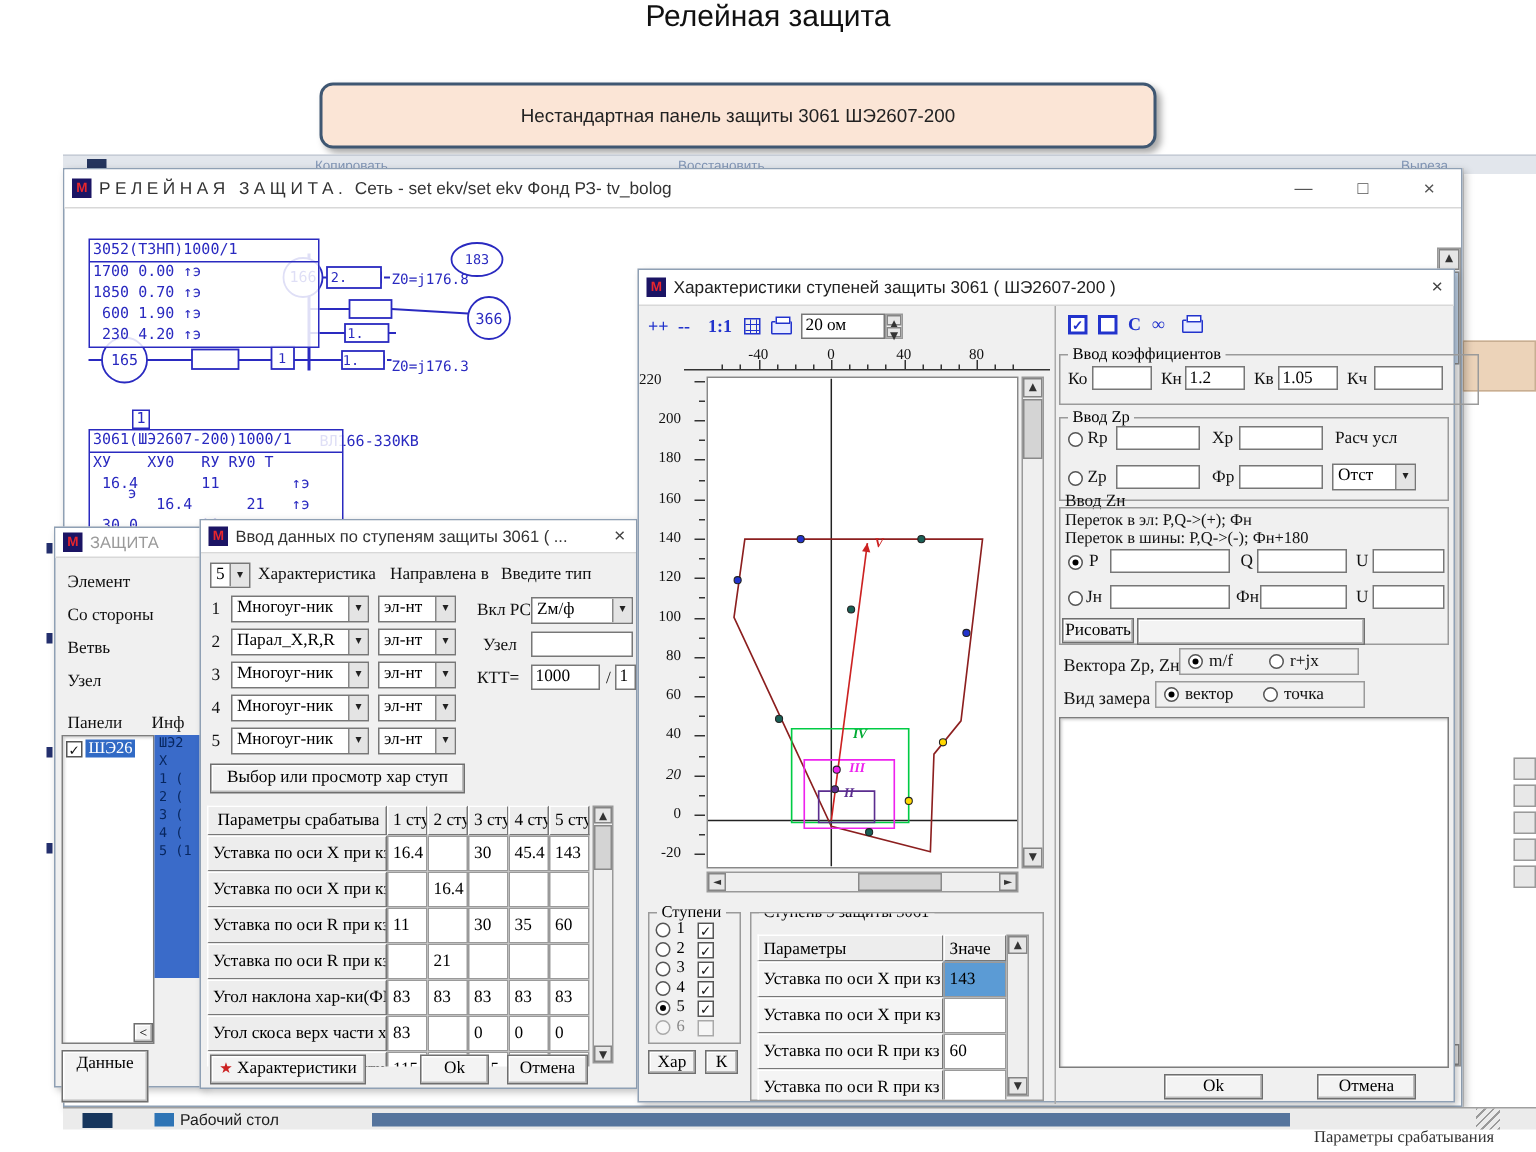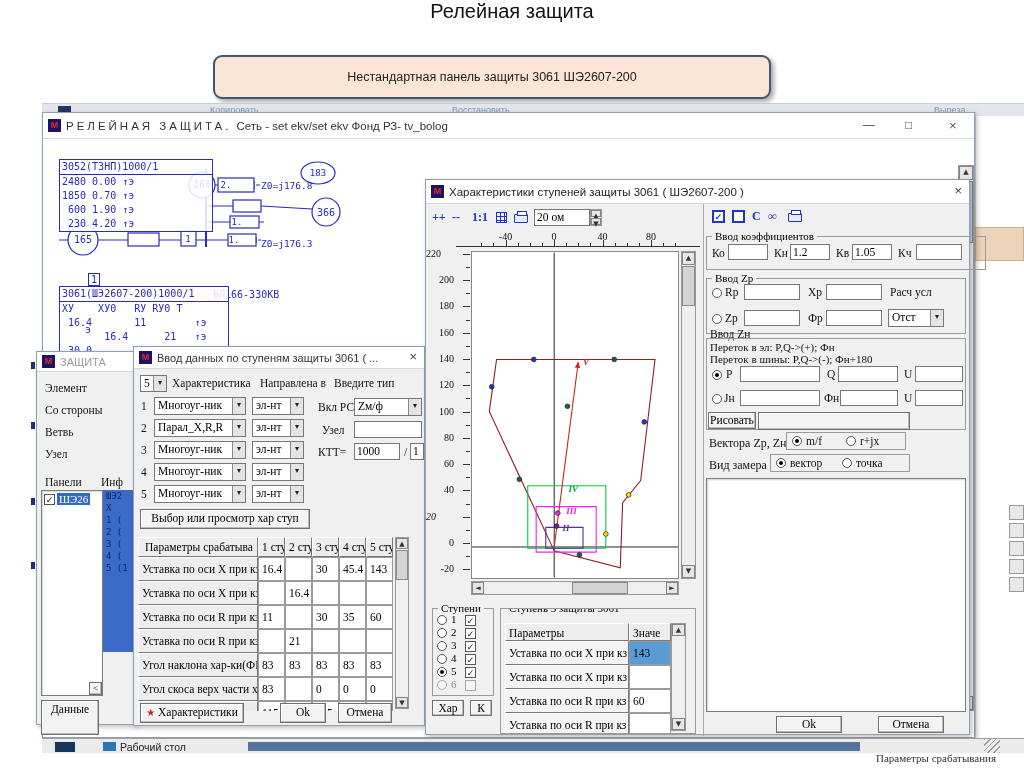--- a/index.html
+++ b/index.html
@@ -111,21 +111,21 @@
     </g>
     <g fill="#2a2ac0" font-family="DejaVu Sans Mono,monospace" font-size="9.5" text-anchor="start">
       <text x="218" y="30">Z0=j176.8</text>
       <text x="218" y="88">Z0=j176.3</text>
     </g>
   </svg>
 
   <div class="a mono blue" style="left:16px;top:46px;width:154px;border:1px solid #2a2ac0;font-size:10px;background:rgba(255,255,255,.85)">
     <div class="drow" style="border-bottom:1px solid #2a2ac0">3052(ТЗНП)1000/1</div>
     <div id="diag1-rows">
-        <div class="drow">2480 0.00 ↑э</div>
+        <div class="drow">1700 0.00 ↑э</div>
         <div class="drow">1850 0.70 ↑э</div>
         <div class="drow"> 600 1.90 ↑э</div>
         <div class="drow"> 230 4.20 ↑э</div>
       </div>
   </div>
   <div class="a mono blue" style="left:170px;top:176px;font-size:10px">ВЛ166-330КВ</div>
   <div class="a mono blue" style="left:16px;top:173px;width:170px;border:1px solid #2a2ac0;font-size:10px;background:rgba(255,255,255,.85)">
     <div class="drow" style="border-bottom:1px solid #2a2ac0">3061(ШЭ2607-200)1000/1</div>
     <div class="drow">ХУ    ХУ0   RУ RУ0 Т</div>
     <div id="diag2-rows">
@@ -350,21 +350,21 @@
       <div class="tlabel" style="left: 0px; top: 7.7px; width: 28px; text-align: left;">220</div>
       <div class="tlabel" style="left: 0px; top: 34px; width: 28px; text-align: right;">200</div>
       <div class="tlabel" style="left: 0px; top: 60.3px; width: 28px; text-align: right;">180</div>
       <div class="tlabel" style="left: 0px; top: 86.6px; width: 28px; text-align: right;">160</div>
       <div class="tlabel" style="left: 0px; top: 112.9px; width: 28px; text-align: right;">140</div>
       <div class="tlabel" style="left: 0px; top: 139.2px; width: 28px; text-align: right;">120</div>
       <div class="tlabel" style="left: 0px; top: 165.5px; width: 28px; text-align: right;">100</div>
       <div class="tlabel" style="left: 0px; top: 191.8px; width: 28px; text-align: right;">80</div>
       <div class="tlabel" style="left: 0px; top: 218.1px; width: 28px; text-align: right;">60</div>
       <div class="tlabel" style="left: 0px; top: 244.4px; width: 28px; text-align: right;">40</div>
-      <div class="tlabel" style="left: 0px; top: 270.7px; width: 28px; text-align: left; font-style: italic;">20</div>
+      <div class="tlabel" style="left: 0px; top: 270.7px; width: 28px; text-align: right; font-style: italic;">20</div>
       <div class="tlabel" style="left: 0px; top: 297px; width: 28px; text-align: right;">0</div>
       <div class="tlabel" style="left: 0px; top: 323.3px; width: 28px; text-align: right;">-20</div>
     </div>
   <svg class="a" id="plot-svg" style="left:45px;top:71px;background:#fff;border:1px solid #888" width="208" height="328" viewBox="0 0 208 328">
       <line x1="0" x2="208" y1="297.26" y2="297.26" stroke="#222" stroke-width="1"></line>
       <line x1="83" x2="83" y1="0" y2="328" stroke="#222" stroke-width="1"></line>
       <polygon points="24.8,107.9 184.8,107.9 170.3,230.2 152.1,252.6 149.7,318.3 83.0,301.2 17.5,160.5" fill="none" stroke="#8c1f1f" stroke-width="1.1"></polygon>
       <polygon points="56.3,235.5 135.1,235.5 135.1,298.6 56.3,298.6" fill="none" stroke="#00cc44" stroke-width="1.1"></polygon>
       <polygon points="64.8,256.5 125.4,256.5 125.4,302.5 64.8,302.5" fill="none" stroke="#ee22ee" stroke-width="1.1"></polygon>
       <polygon points="74.5,277.5 112.1,277.5 112.1,298.6 74.5,298.6" fill="none" stroke="#5b2d8f" stroke-width="1.1"></polygon>

